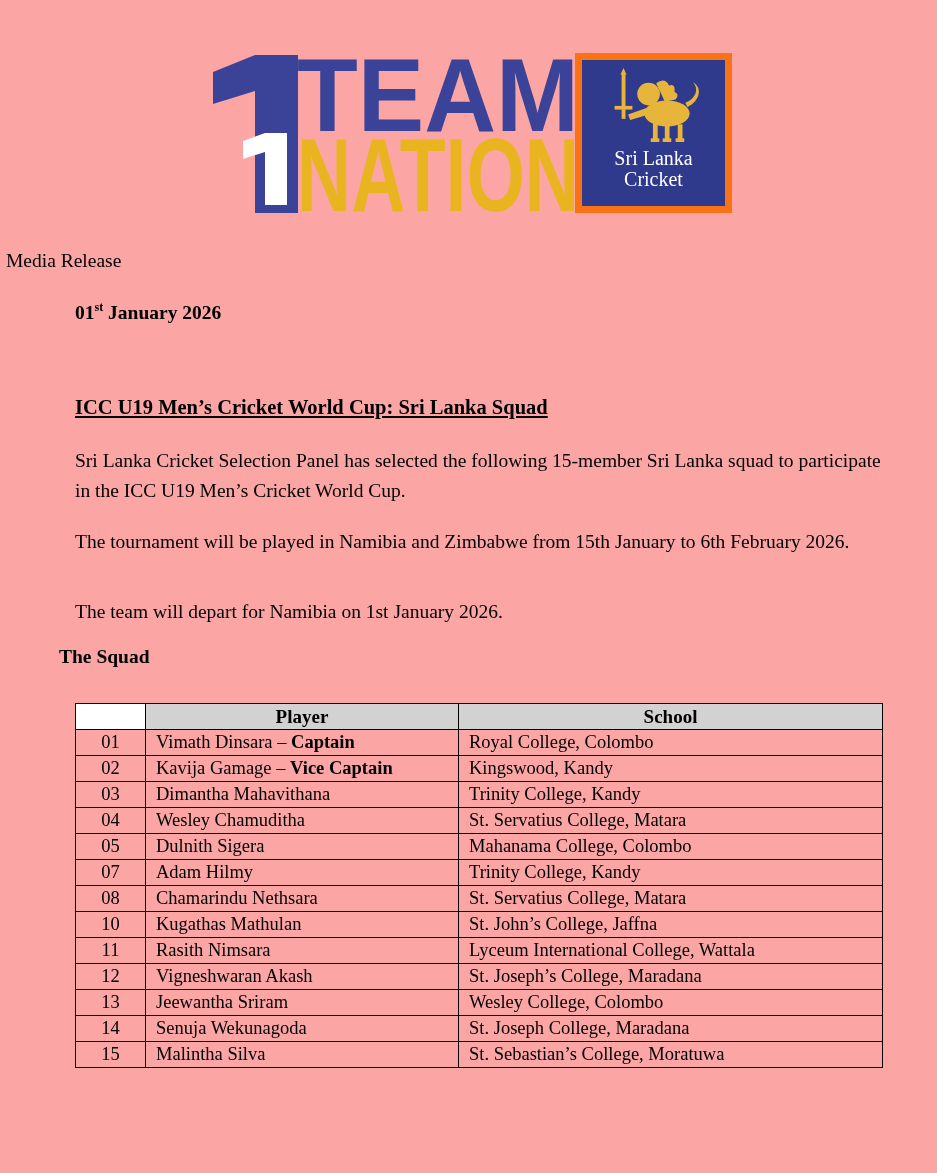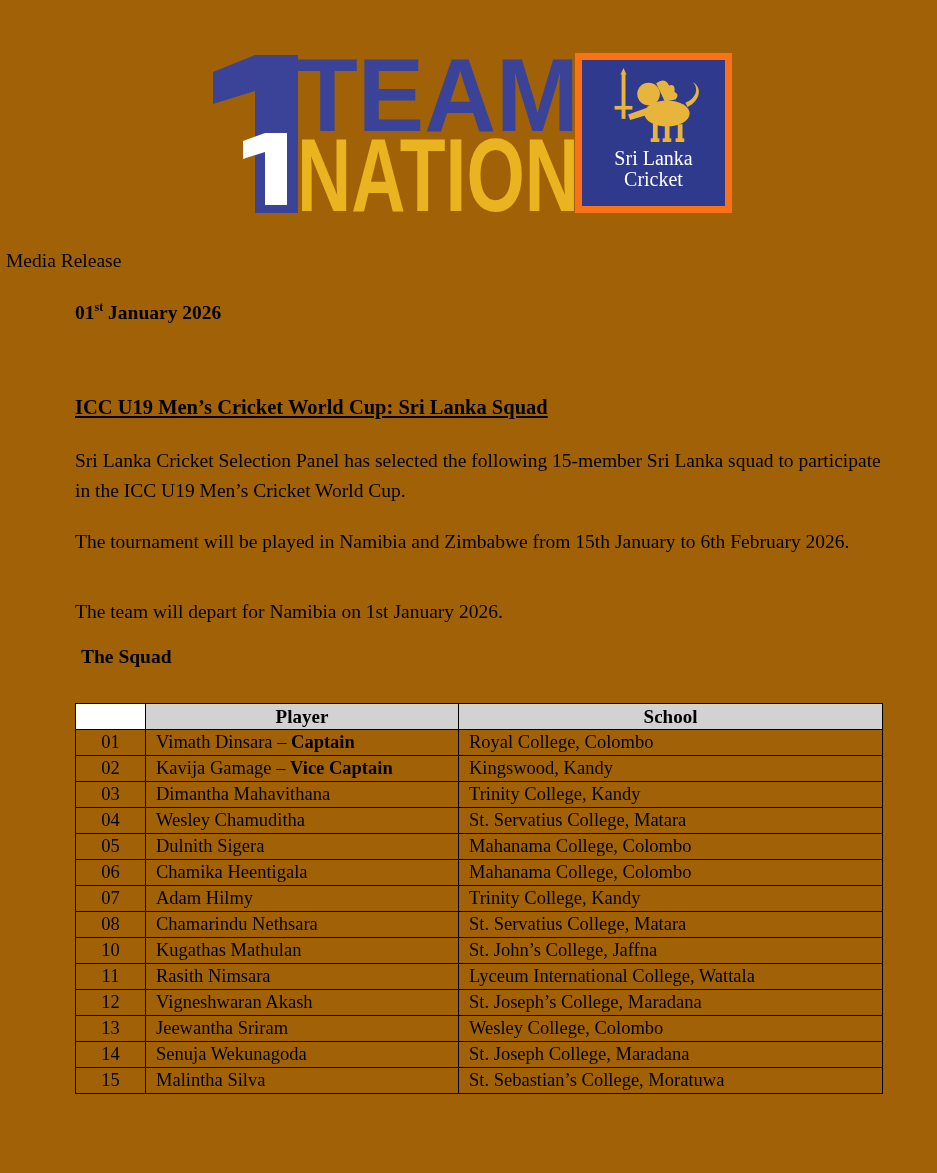--- a/index.html
+++ b/index.html
@@ -1,18 +1,18 @@
 <!DOCTYPE html>
 <html><head>
 <meta charset="utf-8">
 <style>
   html,body { margin:0; padding:0; background:#ffffff; }
   .page {
     position:relative; width:937px; height:1173px; margin:0 auto;
-    background:#a16207; color:#000;
+    background:#fca5a5; color:#000;
     font-family:"Liberation Serif", serif; overflow:hidden;
   }
 
   
   .logo { position:absolute; top:53px; left:205px; width:527px; height:160px; }
   .logo-words { position:absolute; left:0; top:0; width:380px; height:160px; }
   .badge {
     position:absolute; left:370px; top:0; width:157px; height:160px;
     box-sizing:border-box; border:7px solid #f97316; background:#2F3A8C;
     display:flex; flex-direction:column; align-items:center; justify-content:flex-start;
@@ -31,21 +31,21 @@
   .date-line { position:absolute; top:300px; left:75px; font-weight:bold; font-size:19.5px; }
   .date-line sup { font-size:12px; }
   .doc-title {
     position:absolute; top:396px; left:75px; font-weight:bold; font-size:20.5px;
     text-decoration:underline;
   }
   .para { position:absolute; left:75px; width:812px; font-size:19.5px; line-height:30px; }
   .para-1 { top:446px; }
   .para-2 { top:527px; }
   .para-3 { top:597px; }
-  .squad-heading { position:absolute; top:646px; left:81px; font-weight:bold; font-size:19.5px; }
+  .squad-heading { position:absolute; top:646px; left:59px; font-weight:bold; font-size:19.5px; }
 
   
   table.squad {
     position:absolute; top:703px; left:75px; width:807px;
     border-collapse:collapse; table-layout:fixed;
     font-size:18.5px;
   }
   table.squad col.c-no     { width:70px; }
   table.squad col.c-player { width:313px; }
   table.squad col.c-school { width:424px; }
@@ -151,25 +151,20 @@
           <td class="num">04</td>
           <td>Wesley Chamuditha</td>
           <td>St. Servatius College, Matara</td>
         </tr>
         <tr>
           <td class="num">05</td>
           <td>Dulnith Sigera</td>
           <td>Mahanama College, Colombo</td>
         </tr>
         <tr>
-          <td class="num">06</td>
-          <td>Chamika Heentigala</td>
-          <td>Mahanama College, Colombo</td>
-        </tr>
-        <tr>
           <td class="num">07</td>
           <td>Adam Hilmy</td>
           <td>Trinity College, Kandy</td>
         </tr>
         <tr>
           <td class="num">08</td>
           <td>Chamarindu Nethsara</td>
           <td>St. Servatius College, Matara</td>
         </tr>
         <tr>

